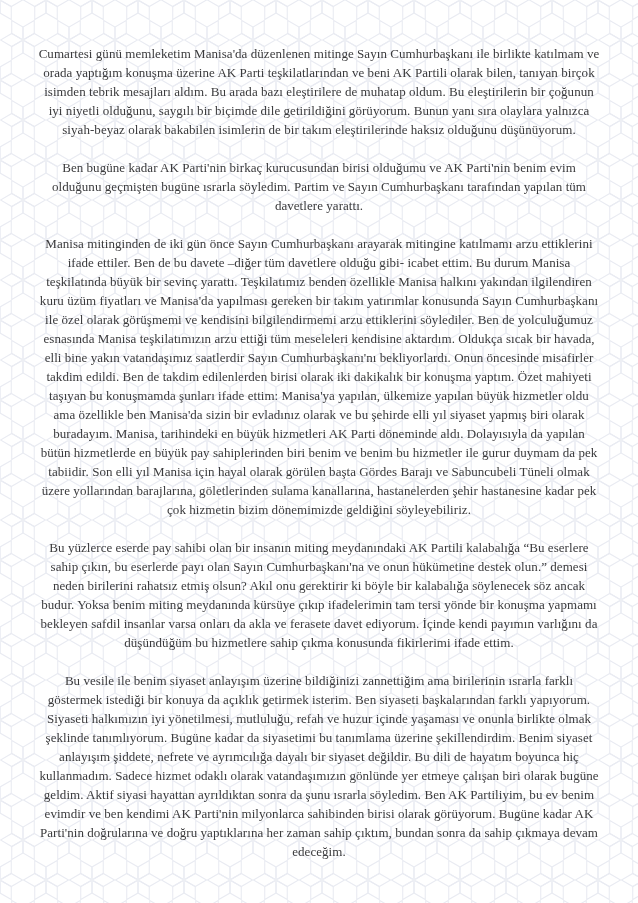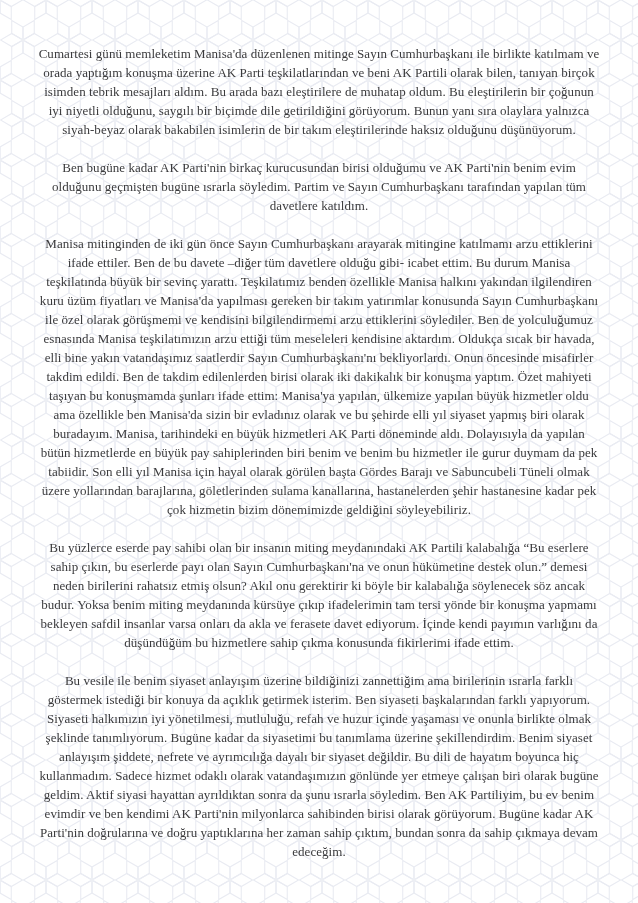--- a/index.html
+++ b/index.html
@@ -60,17 +60,17 @@
       <use href="#rosette" transform="translate(23,40)"></use>
       <use href="#rosette" transform="translate(0,80)"></use>
       <use href="#rosette" transform="translate(46,80)"></use>
     </pattern>
   </defs>
   <rect width="638" height="903" fill="url(#geopat)"></rect>
 </svg>
 
 <article class="statement" style="color: rgb(58, 58, 60);">
   <p>Cumartesi günü memleketim Manisa'da düzenlenen mitinge Sayın Cumhurbaşkanı ile birlikte katılmam ve orada yaptığım konuşma üzerine AK Parti teşkilatlarından ve beni AK Partili olarak bilen, tanıyan birçok isimden tebrik mesajları aldım. Bu arada bazı eleştirilere de muhatap oldum. Bu eleştirilerin bir çoğunun iyi niyetli olduğunu, saygılı bir biçimde dile getirildiğini görüyorum. Bunun yanı sıra olaylara yalnızca siyah-beyaz olarak bakabilen isimlerin de bir takım eleştirilerinde haksız olduğunu düşünüyorum.</p>
-  <p>Ben bugüne kadar AK Parti'nin birkaç kurucusundan birisi olduğumu ve AK Parti'nin benim evim olduğunu geçmişten bugüne ısrarla söyledim. Partim ve Sayın Cumhurbaşkanı tarafından yapılan tüm davetlere katıldım.</p>
+  <p>Ben bugüne kadar AK Parti'nin birkaç kurucusundan birisi olduğumu ve AK Parti'nin benim evim olduğunu geçmişten bugüne ısrarla söyledim. Partim ve Sayın Cumhurbaşkanı tarafından yapılan tüm davetlere yarattı.</p>
   <p>Manisa mitinginden de iki gün önce Sayın Cumhurbaşkanı arayarak mitingine katılmamı arzu ettiklerini ifade ettiler. Ben de bu davete –diğer tüm davetlere olduğu gibi- icabet ettim. Bu durum Manisa teşkilatında büyük bir sevinç yarattı. Teşkilatımız benden özellikle Manisa halkını yakından ilgilendiren kuru üzüm fiyatları ve Manisa'da yapılması gereken bir takım yatırımlar konusunda Sayın Cumhurbaşkanı ile özel olarak görüşmemi ve kendisini bilgilendirmemi arzu ettiklerini söylediler. Ben de yolculuğumuz esnasında Manisa teşkilatımızın arzu ettiği tüm meseleleri kendisine aktardım. Oldukça sıcak bir havada, elli bine yakın vatandaşımız saatlerdir Sayın Cumhurbaşkanı'nı bekliyorlardı. Onun öncesinde misafirler takdim edildi. Ben de takdim edilenlerden birisi olarak iki dakikalık bir konuşma yaptım. Özet mahiyeti taşıyan bu konuşmamda şunları ifade ettim: Manisa'ya yapılan, ülkemize yapılan büyük hizmetler oldu ama özellikle ben Manisa'da sizin bir evladınız olarak ve bu şehirde elli yıl siyaset yapmış biri olarak buradayım. Manisa, tarihindeki en büyük hizmetleri AK Parti döneminde aldı. Dolayısıyla da yapılan bütün hizmetlerde en büyük pay sahiplerinden biri benim ve benim bu hizmetler ile gurur duymam da pek tabiidir. Son elli yıl Manisa için hayal olarak görülen başta Gördes Barajı ve Sabuncubeli Tüneli olmak üzere yollarından barajlarına, göletlerinden sulama kanallarına, hastanelerden şehir hastanesine kadar pek çok hizmetin bizim dönemimizde geldiğini söyleyebiliriz.</p>
   <p>Bu yüzlerce eserde pay sahibi olan bir insanın miting meydanındaki AK Partili kalabalığa “Bu eserlere sahip çıkın, bu eserlerde payı olan Sayın Cumhurbaşkanı'na ve onun hükümetine destek olun.” demesi neden birilerini rahatsız etmiş olsun? Akıl onu gerektirir ki böyle bir kalabalığa söylenecek söz ancak budur. Yoksa benim miting meydanında kürsüye çıkıp ifadelerimin tam tersi yönde bir konuşma yapmamı bekleyen safdil insanlar varsa onları da akla ve ferasete davet ediyorum. İçinde kendi payımın varlığını da düşündüğüm bu hizmetlere sahip çıkma konusunda fikirlerimi ifade ettim.</p>
   <p>Bu vesile ile benim siyaset anlayışım üzerine bildiğinizi zannettiğim ama birilerinin ısrarla farklı göstermek istediği bir konuya da açıklık getirmek isterim. Ben siyaseti başkalarından farklı yapıyorum. Siyaseti halkımızın iyi yönetilmesi, mutluluğu, refah ve huzur içinde yaşaması ve onunla birlikte olmak şeklinde tanımlıyorum. Bugüne kadar da siyasetimi bu tanımlama üzerine şekillendirdim. Benim siyaset anlayışım şiddete, nefrete ve ayrımcılığa dayalı bir siyaset değildir. Bu dili de hayatım boyunca hiç kullanmadım. Sadece hizmet odaklı olarak vatandaşımızın gönlünde yer etmeye çalışan biri olarak bugüne geldim. Aktif siyasi hayattan ayrıldıktan sonra da şunu ısrarla söyledim. Ben AK Partiliyim, bu ev benim evimdir ve ben kendimi AK Parti'nin milyonlarca sahibinden birisi olarak görüyorum. Bugüne kadar AK Parti'nin doğrularına ve doğru yaptıklarına her zaman sahip çıktım, bundan sonra da sahip çıkmaya devam edeceğim.</p>
 </article>
 
 </body></html>

